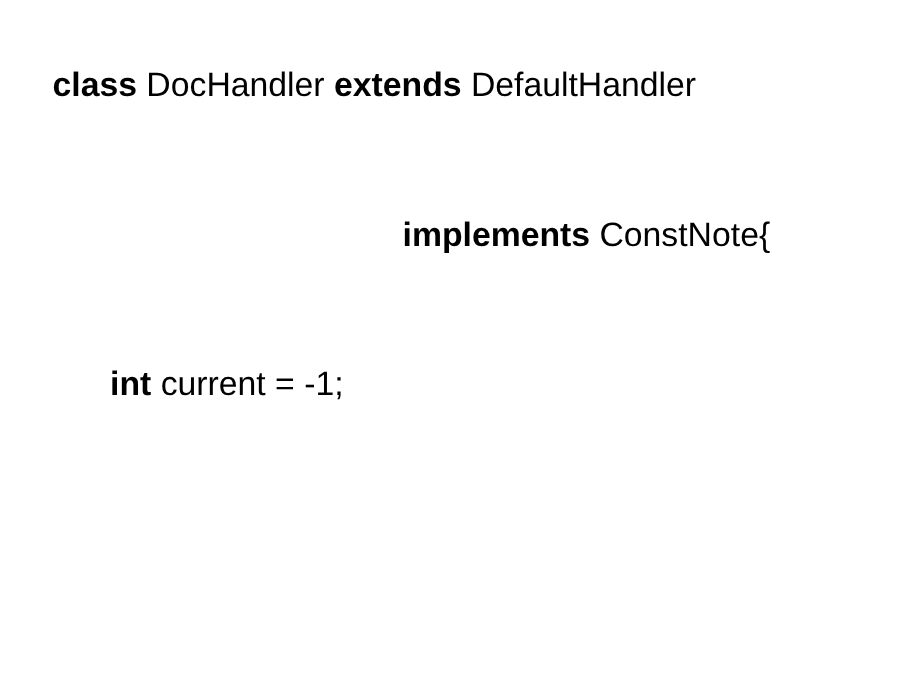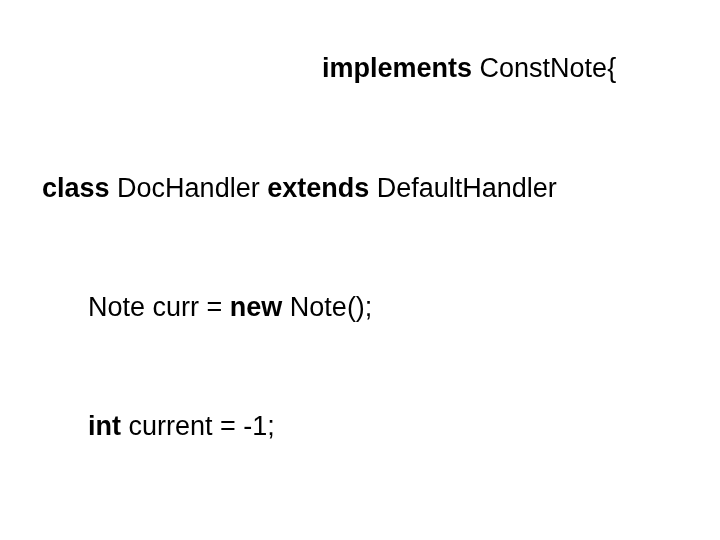--- a/index.html
+++ b/index.html
@@ -23,30 +23,27 @@
   .indent1 { padding-left: 40px; }
   .indent2 { padding-left: 46px; }
   .indent-big { padding-left: 280px; }
   .b { font-weight: bold; }
 </style>
 </head>
 <body>
 
 <div class="page">
 
+  <p class="line">
+    <span class="b">class</span><span> DocHandler </span><span class="b">extends</span><span> DefaultHandler</span>
+  </p>
+
   <p class="line indent-big">
     <span class="b">implements</span><span> ConstNote{</span>
   </p>
 
-  <p class="line">
-    <span class="b">class</span><span> DocHandler </span><span class="b">extends</span><span> DefaultHandler</span>
-  </p>
 
-
-  <p class="line indent2">
-    <span>Note curr = </span><span class="b">new</span><span> Note();</span>
-  </p>
 
   <p class="line indent2">
     <span class="b">int</span><span> current = -1;</span>
   </p>
 
 </div>
 
 </body></html>

